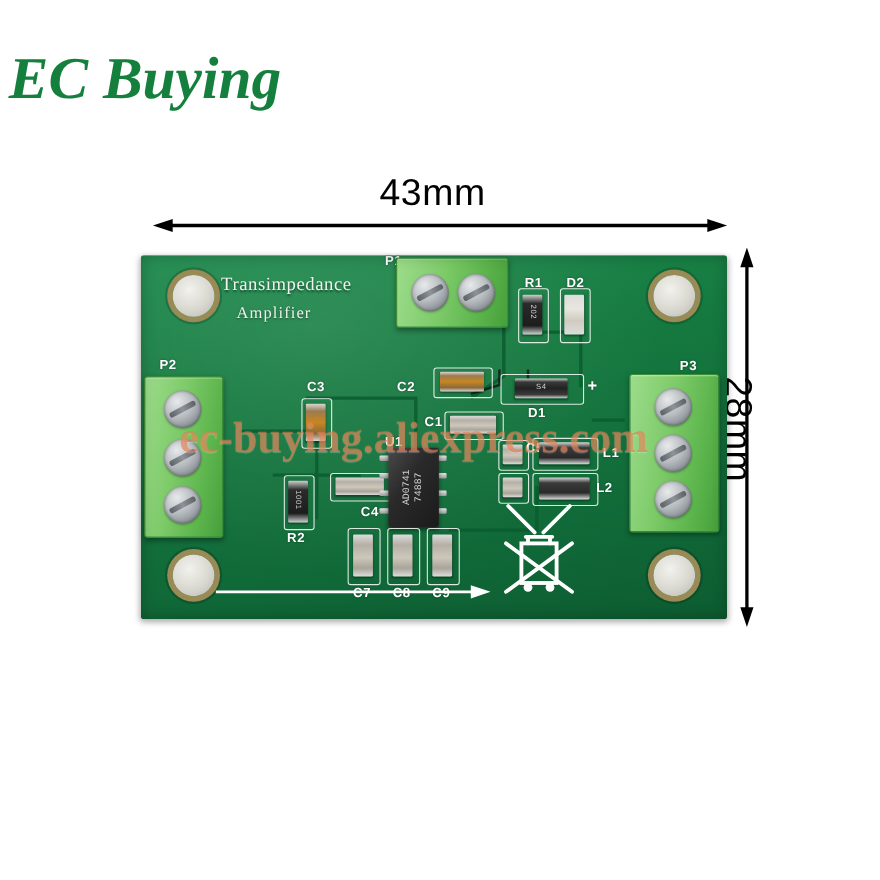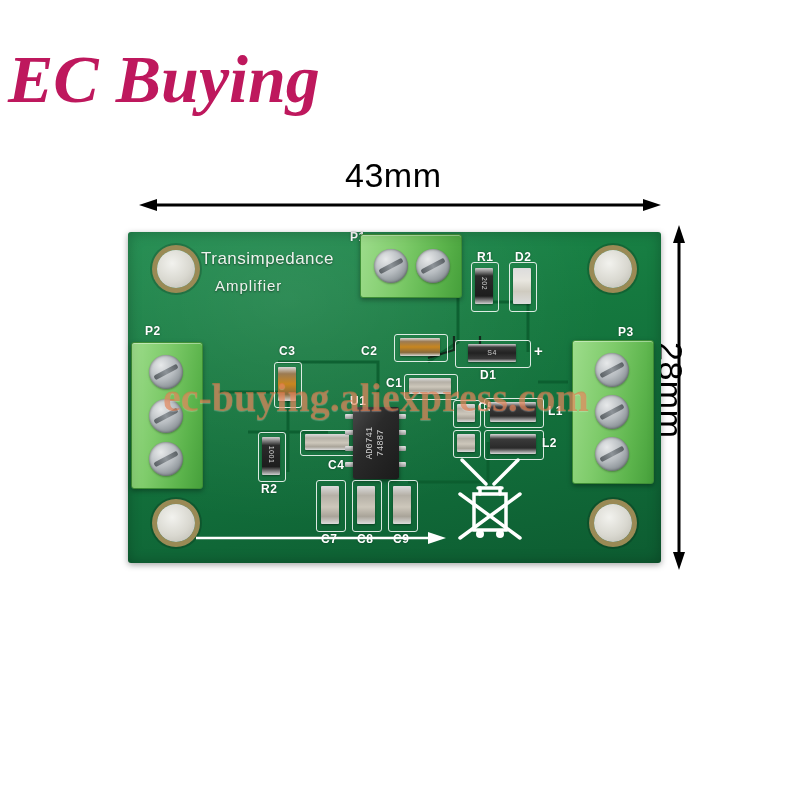--- a/index.html
+++ b/index.html
@@ -16,22 +16,22 @@
   }
 
   
   #brand-logo {
     position: absolute;
     left: 8px;
     top: 40px;
     font-family: "Liberation Serif", serif;
     font-style: italic;
     font-weight: bold;
-    font-size: 68px;
-    color: #be185d;
+    font-size: 54px;
+    color: #15803d;
     letter-spacing: 0px;
     white-space: nowrap;
   }
 
   
   #dim-width-label {
     position: absolute;
     left: 345px;
     top: 156px;
     font-size: 34px;
@@ -105,21 +105,21 @@
     font-family: "Liberation Sans", sans-serif;
     font-weight: bold;
     font-size: 12px;
     letter-spacing: 0.5px;
     text-shadow: 0 0 2px rgba(0,0,0,0.45);
     white-space: nowrap;
   }
   .silk-serif {
     position: absolute;
     color: #eef3ee;
-    font-family: Liberation Sans, sans-serif;
+    font-family: Liberation Serif, serif;
     white-space: nowrap;
     text-shadow: 0 1px 2px rgba(0,0,0,0.5);
   }
   #silk-title-line1 { left: 73px;  top: 17px;  font-size: 17px; letter-spacing: 0.5px; }
   #silk-title-line2 { left: 87px;  top: 45px;  font-size: 15px; letter-spacing: 1px; }
 
   
   .connector {
     position: absolute;
     background: linear-gradient(100deg, #9ddc8b 0%, #7ecb6a 40%, #5cb44c 75%, #46a03b 100%);

